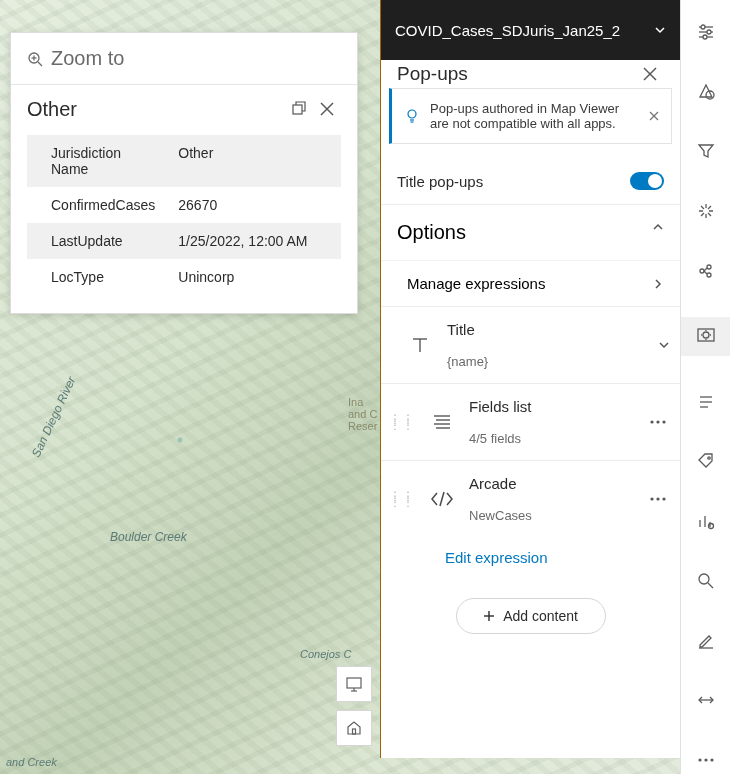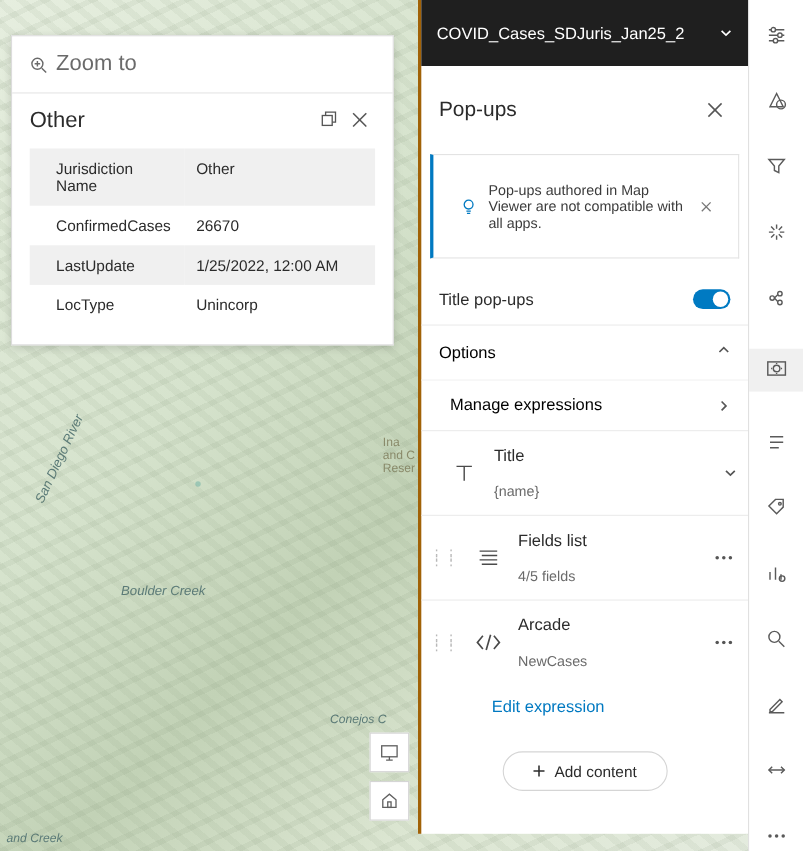--- a/index.html
+++ b/index.html
@@ -30,35 +30,35 @@
   .attr-table { margin:6px 16px 18px; width:calc(100% - 32px); border-collapse:collapse; font-size:14px; }
   .attr-table tr:nth-child(odd){ background:#f0f0f0; }
   .attr-table td { padding:10px 10px; color:#2b2b2b; vertical-align:top; }
   .attr-table td:first-child{ width:45%;padding-left:24px; }
 
   
   .mapctrl { position:absolute; right:358px; bottom:28px; display:flex; flex-direction:column; gap:8px; }
   .mapbtn { width:36px; height:36px; background:#fff; border:1px solid #d5d5d5; display:flex; align-items:center; justify-content:center; color:#606060; cursor:pointer; }
 
   
-  .panel { position:absolute; top:0; right:50px; bottom:16px; width:300px; background:#fff; border-left:3px solid #a16207; display:flex; flex-direction:column; }
+  .panel { position:absolute; top:0; right:50px; bottom:16px; width:300px; background:#fff; border-left:1px solid #a16207; display:flex; flex-direction:column; }
   .panel-black { height:60px; background:#1f1f1f; color:#fff; display:flex; align-items:center; padding:0 14px; }
   .panel-black-title { flex:1; font-size:15px; white-space:nowrap; overflow:hidden; text-overflow:clip; }
-  .panel-head { display:flex; align-items:center; padding:26px 16px; }
+  .panel-head { display:flex; align-items:center; padding:0 16px; }
   .panel-head-title { flex:1; font-size:19px; color:#2b2b2b; }
-  .notice { margin:0 8px 14px; border:1px solid #e3e3e3; border-left:3px solid #0079c1; display:flex; align-items:center; gap:10px; padding:24px; font-size:13px; color:#3b3b3b; }
+  .notice { margin:0 8px 14px; border:1px solid #e3e3e3; border-left:3px solid #0079c1; display:flex; align-items:center; gap:10px; padding:12px; font-size:13px; color:#3b3b3b; }
   .notice svg{ flex:none; }
   .notice-x { margin-left:auto; color:#777; cursor:pointer; }
 
   .row { display:flex; align-items:center; padding:14px 16px; font-size:15px; color:#2b2b2b; }
   .toggle { margin-left:auto; width:34px; height:18px; background:#007ac2; border-radius:10px; position:relative; }
   .toggle::after{ content:""; position:absolute; right:2px; top:2px; width:14px; height:14px; background:#fff; border-radius:50%; }
 
   .section { border-top:1px solid #ececec; }
-  .sect-head { display:flex; padding:16px; font-size:15px; }
+  .sect-head { display:flex; padding:16px; font-size:20px; }
   .sect-sub { padding:14px 16px 14px 26px; display:flex; align-items:center; font-size:15px; border-top:1px solid #f2f2f2; }
 
   .card { border-top:1px solid #ececec; padding:14px 10px 14px 8px; display:flex; align-items:center; gap:10px; }
   .drag { color:#b8b8b8; font-size:12px; letter-spacing:1px; line-height:6px; }
   .card-icon { width:34px; display:flex; justify-content:center; color:#4a4a4a; }
   .card-body { flex:1; }
   .card-title { font-size:15px; color:#2b2b2b; }
   .card-sub { font-size:13px; color:#6a6a6a; margin-top:16px; }
   .dots { color:#666; cursor:pointer; padding:4px; }
   .edit-link { padding:12px 0 16px 64px; color:#0079c1; font-size:15px; }

